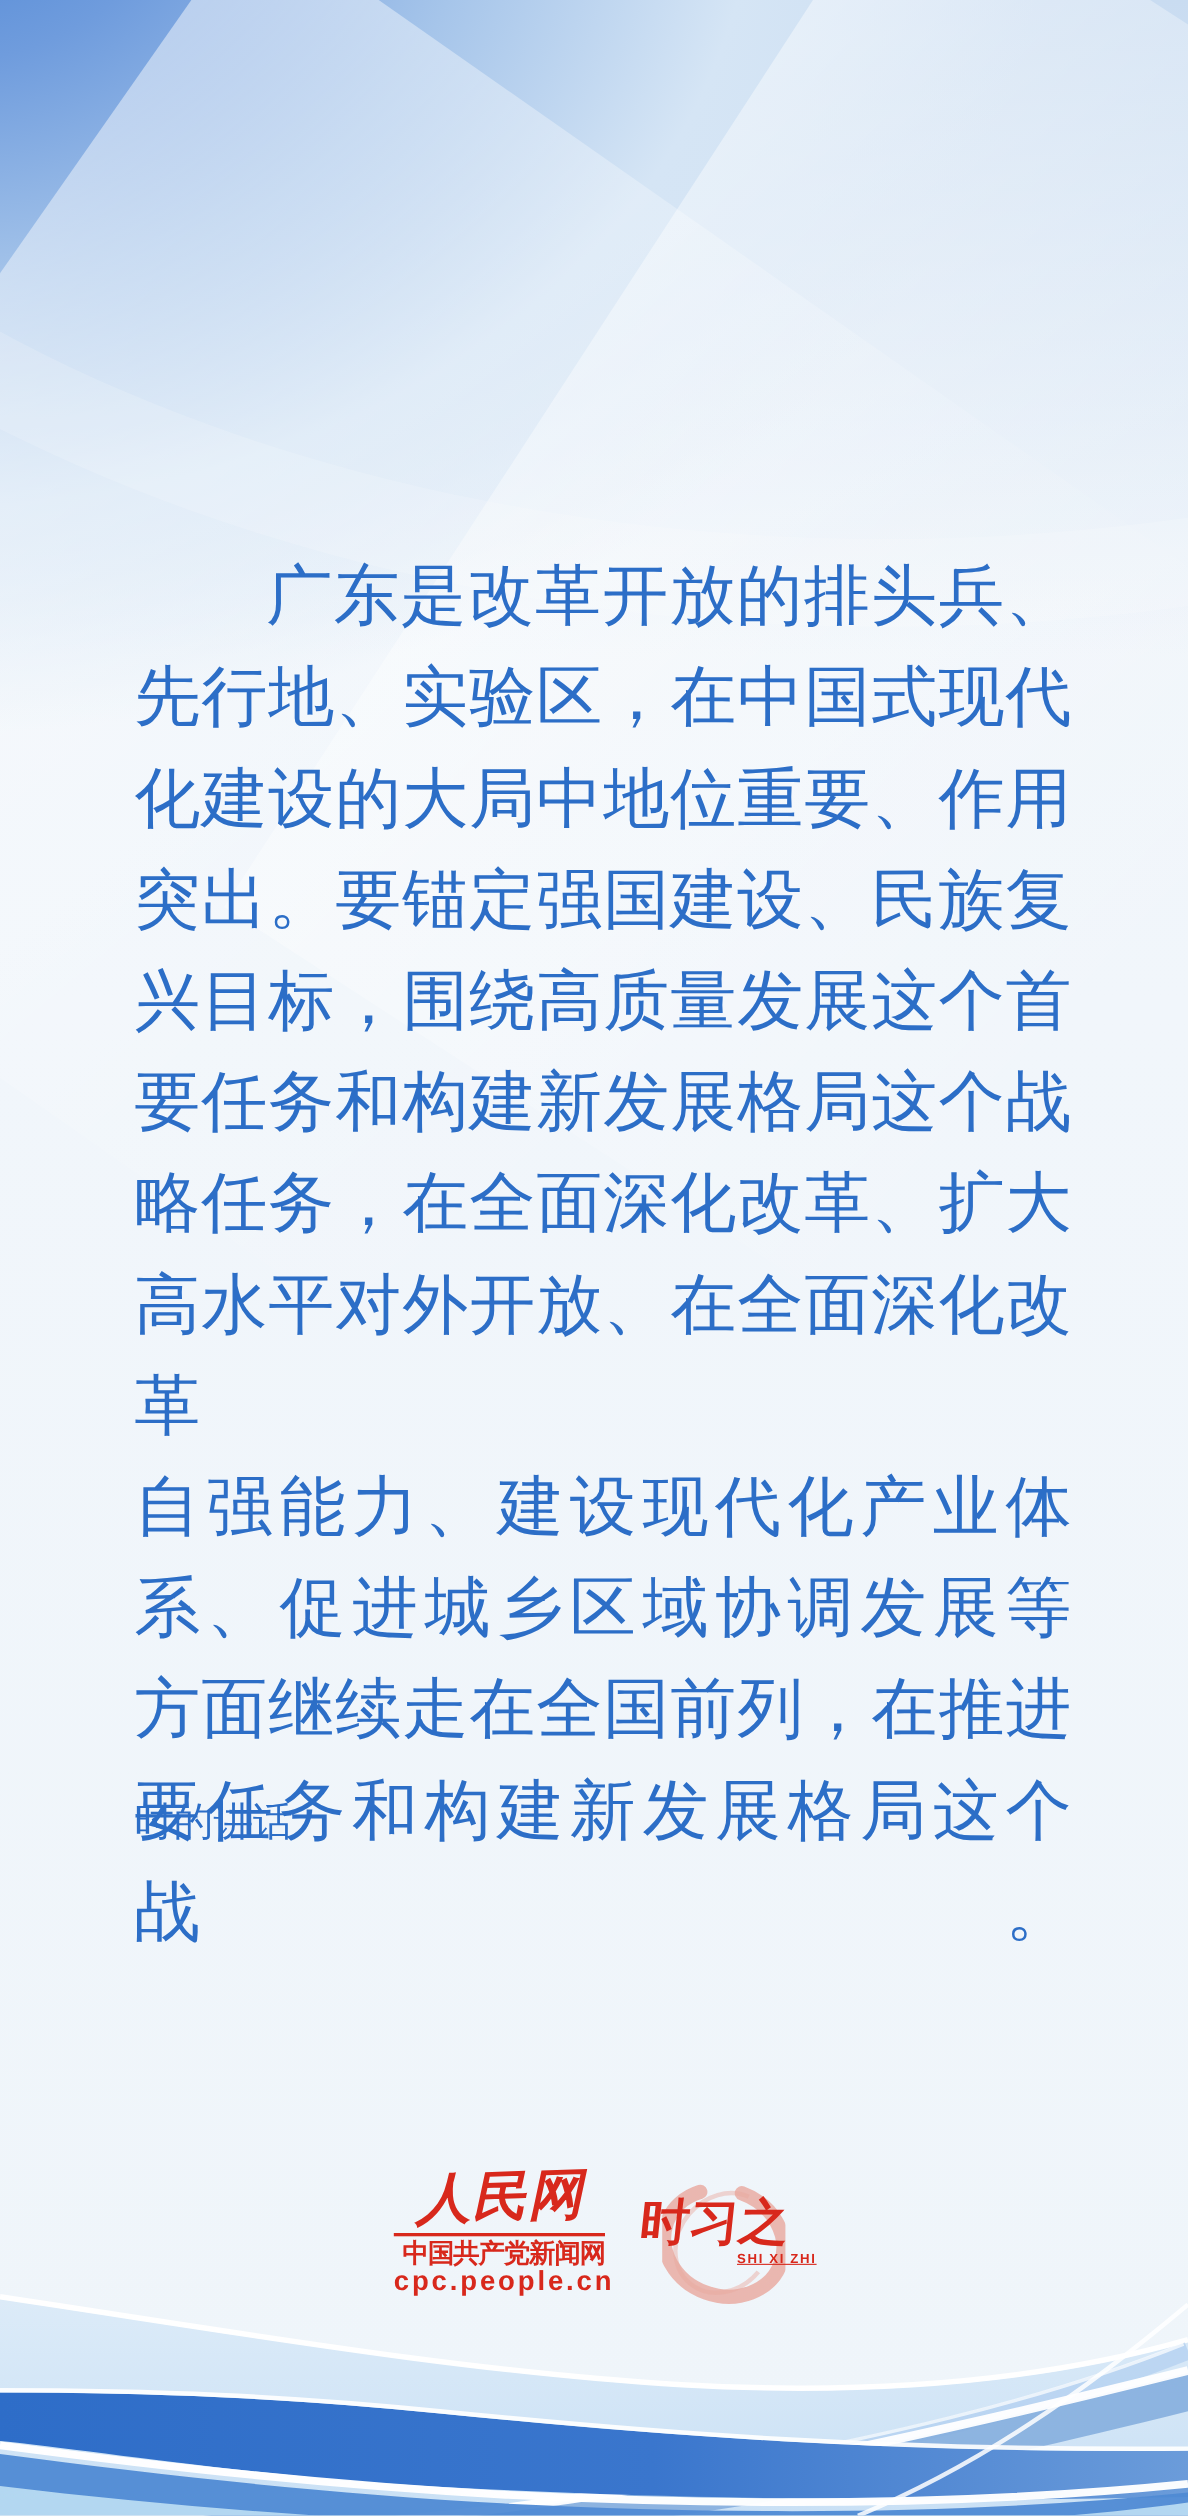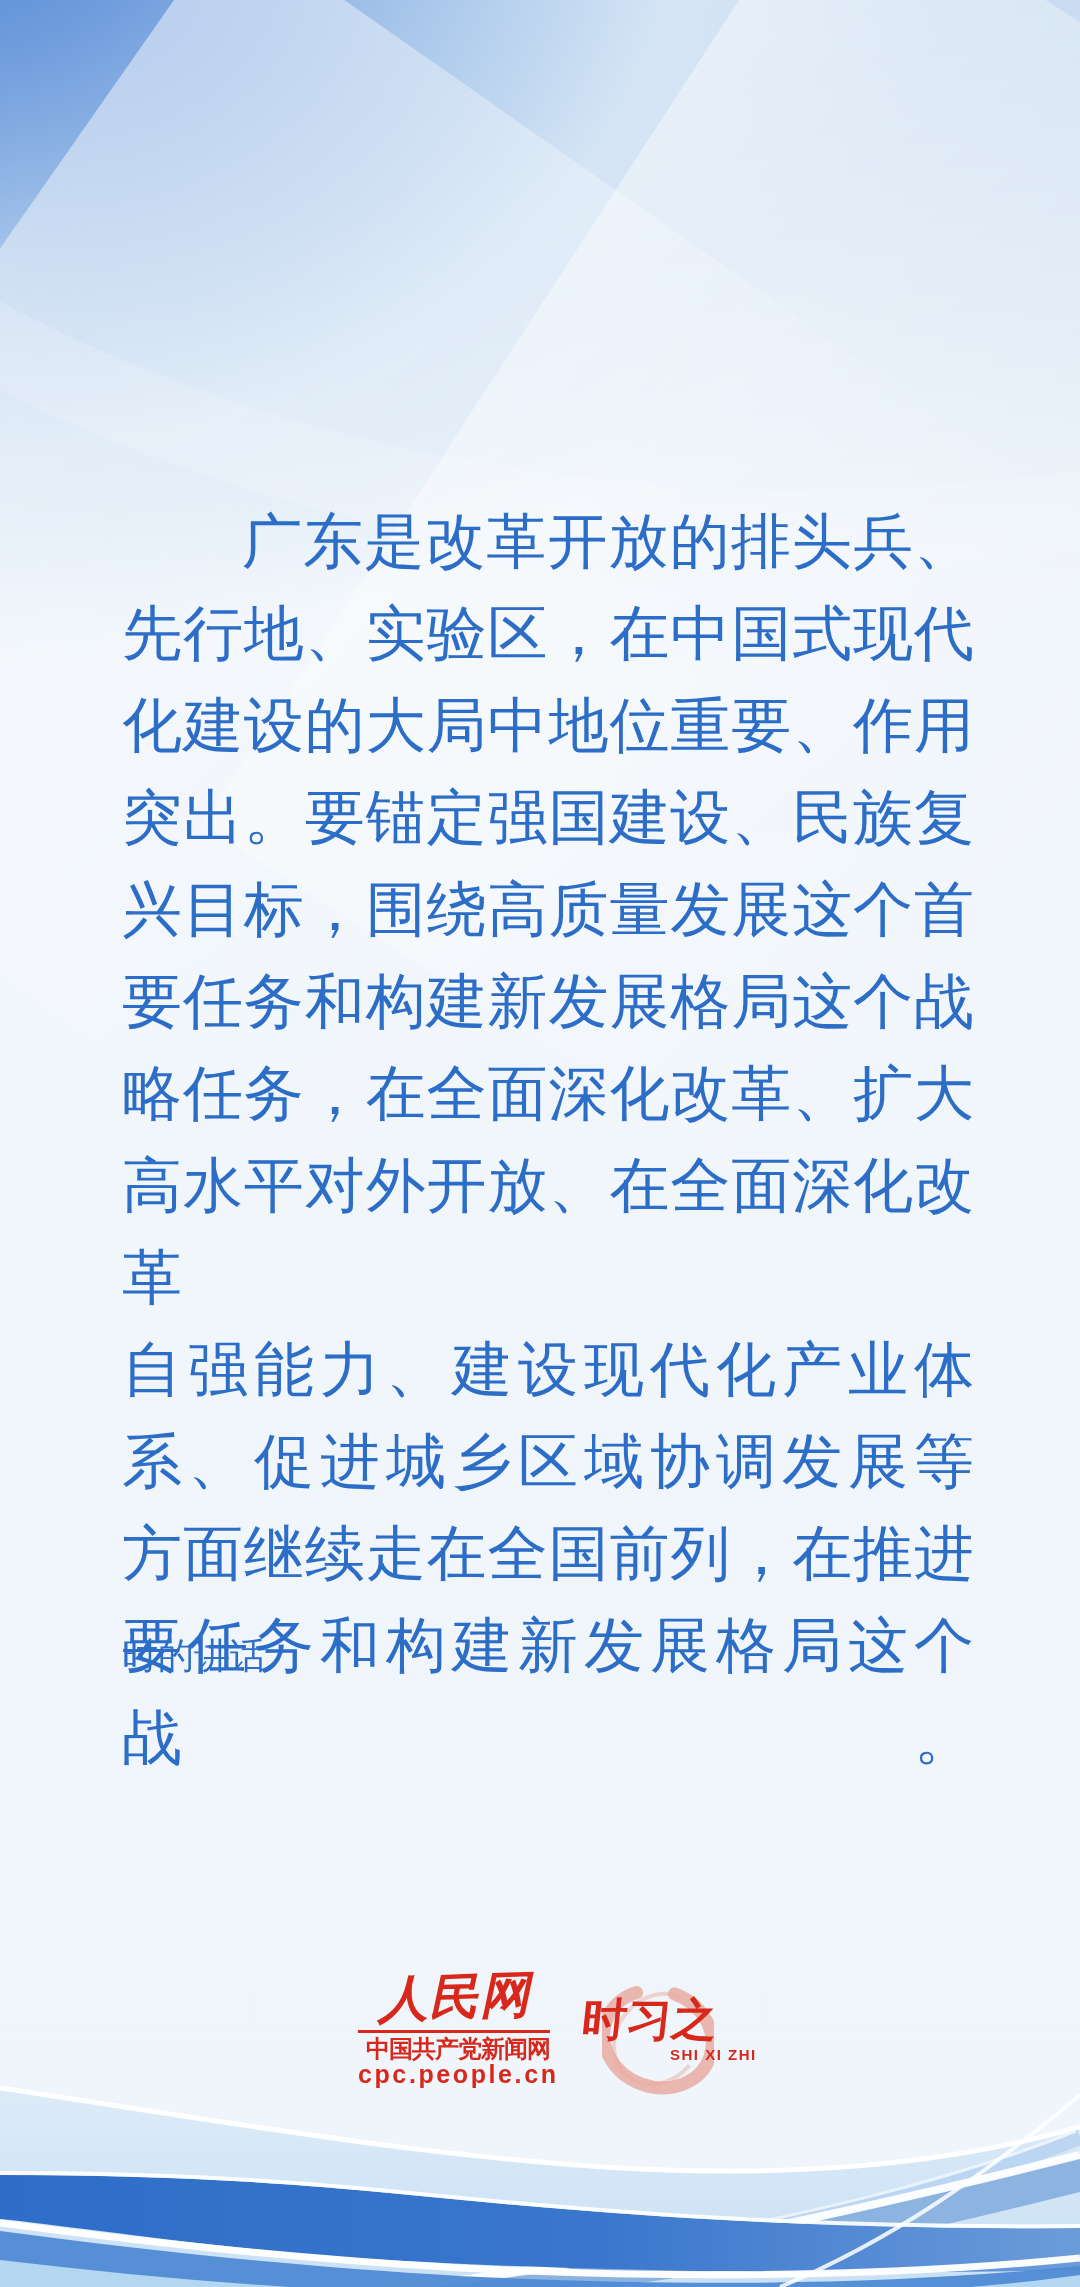--- a/index.html
+++ b/index.html
@@ -40,22 +40,22 @@
   .pd-name{font-size:50px;line-height:62px;font-weight:700;font-style:italic;
     font-family:"DejaVu Serif","Liberation Serif",serif;transform:rotate(-2deg);letter-spacing:1px;}
   .pd-underline{border-top:3px solid var(--logo-red);margin-top:2px;}
   .pd-site{font-size:24px;line-height:26px;font-weight:700;letter-spacing:-1px;margin-top:3px;white-space:nowrap;text-align:right;}
   .pd-url{font-size:25px;line-height:20px;font-weight:700;letter-spacing:2.6px;margin-top:2px;white-space:nowrap;}
 
   .sxz{position:absolute;left:580px;top:1972px;width:152px;height:140px;}
   .sxz-ring{position:absolute;left:22px;top:4px;}
   .sxz-name{position:absolute;left:2px;top:24px;font-size:45px;line-height:48px;font-weight:900;
     color:var(--logo-red);transform:skewX(-6deg);white-space:nowrap;}
-  .sxz-latin{position:absolute;left:90px;top:74px;font-size:15px;font-weight:700;letter-spacing:1.5px;
-    color:var(--logo-red);white-space:nowrap;}
+  .sxz-latin{position:absolute;left:90px;top:74px;font-size:12px;font-weight:700;letter-spacing:1.5px;
+    color:var(--logo-red);white-space:nowrap;text-decoration:underline;}
 
   .waves{position:absolute;left:0;bottom:0;width:1080px;height:270px;display:block;}
 </style>
 </head>
 <body>
 
 <div id="page">
 
   <div class="sheet sheet-a"></div>
   <div class="sheet sheet-b"></div>

